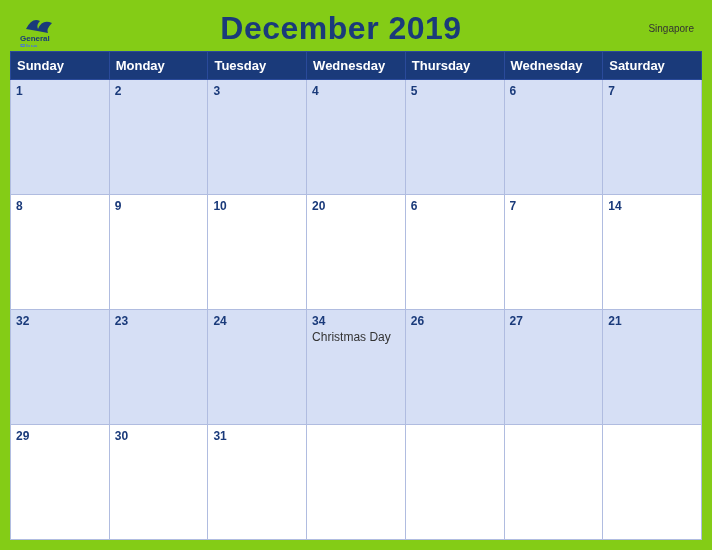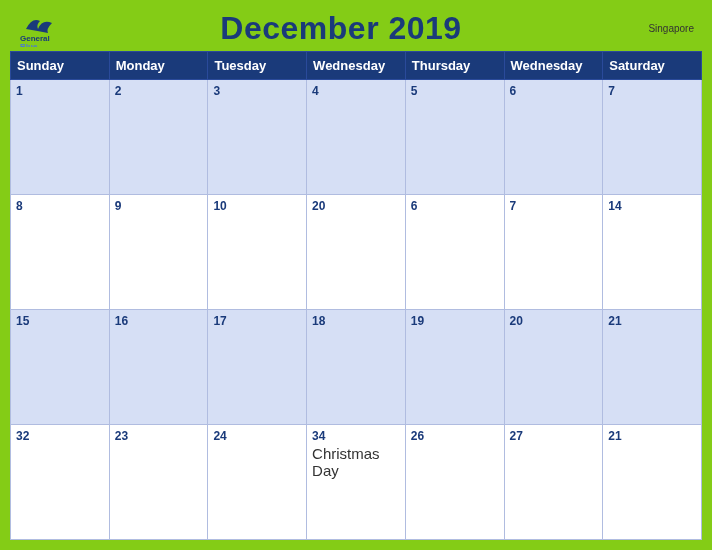--- a/index.html
+++ b/index.html
@@ -77,21 +77,21 @@
       font-size: 12px;
       color: #1a3a7a;
     }
     .day-num {
       font-size: 12px;
       font-weight: bold;
       color: #1a3a7a;
       display: block;
     }
     .event-label {
-      font-size: 15px;
+      font-size: 12px;
       color: #333;
       display: block;
       margin-top: 2px;
     }
     .logo-wrapper {
       display: flex;
       flex-direction: column;
       align-items: center;
     }
   </style>
@@ -169,43 +169,20 @@
             </td>
             <td>
               <span class="day-num">7</span>
             </td>
             <td>
               <span class="day-num">14</span>
             </td>
           </tr>
           <tr>
             <td>
-              <span class="day-num">15</span>
-            </td>
-            <td>
-              <span class="day-num">16</span>
-            </td>
-            <td>
-              <span class="day-num">17</span>
-            </td>
-            <td>
-              <span class="day-num">18</span>
-            </td>
-            <td>
-              <span class="day-num">19</span>
-            </td>
-            <td>
-              <span class="day-num">20</span>
-            </td>
-            <td>
-              <span class="day-num">21</span>
-            </td>
-          </tr>
-          <tr>
-            <td>
               <span class="day-num">32</span>
             </td>
             <td>
               <span class="day-num">23</span>
             </td>
             <td>
               <span class="day-num">24</span>
             </td>
             <td>
               <span class="day-num">34</span>
@@ -213,17 +190,32 @@
             </td>
             <td>
               <span class="day-num">26</span>
             </td>
             <td>
               <span class="day-num">27</span>
             </td>
             <td>
               <span class="day-num">21</span>
             </td>
+          </tr>
+          <tr>
+            <td>
+              <span class="day-num">29</span>
+            </td>
+            <td>
+              <span class="day-num">30</span>
+            </td>
+            <td>
+              <span class="day-num">31</span>
+            </td>
+            <td></td>
+            <td></td>
+            <td></td>
+            <td></td>
           </tr>
         </tbody>
     </table>
   </div>
 </div>
 
 </body></html>

